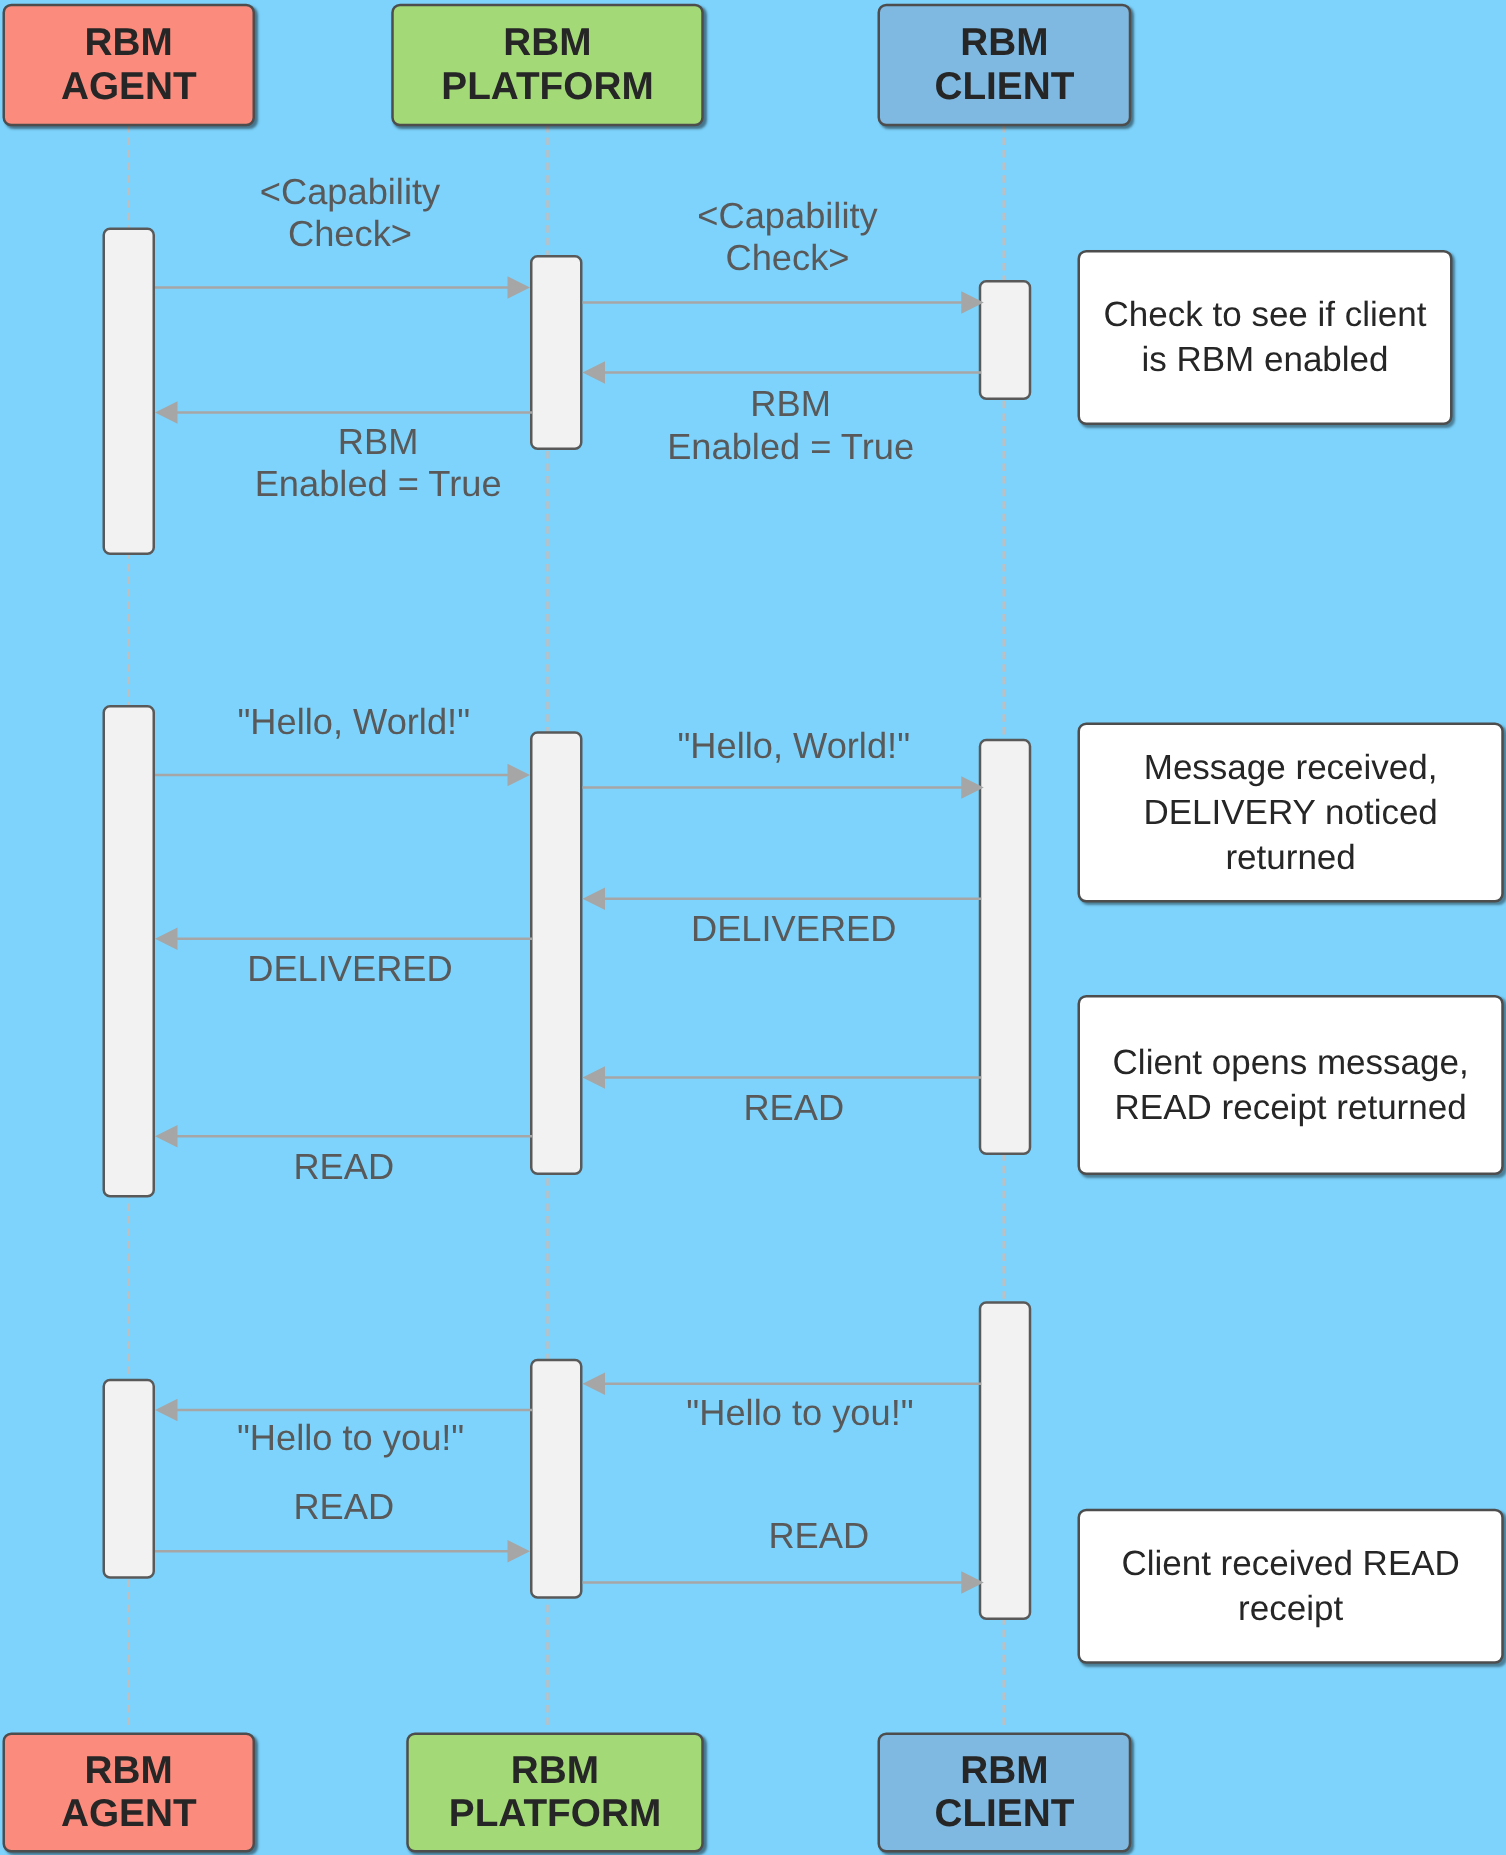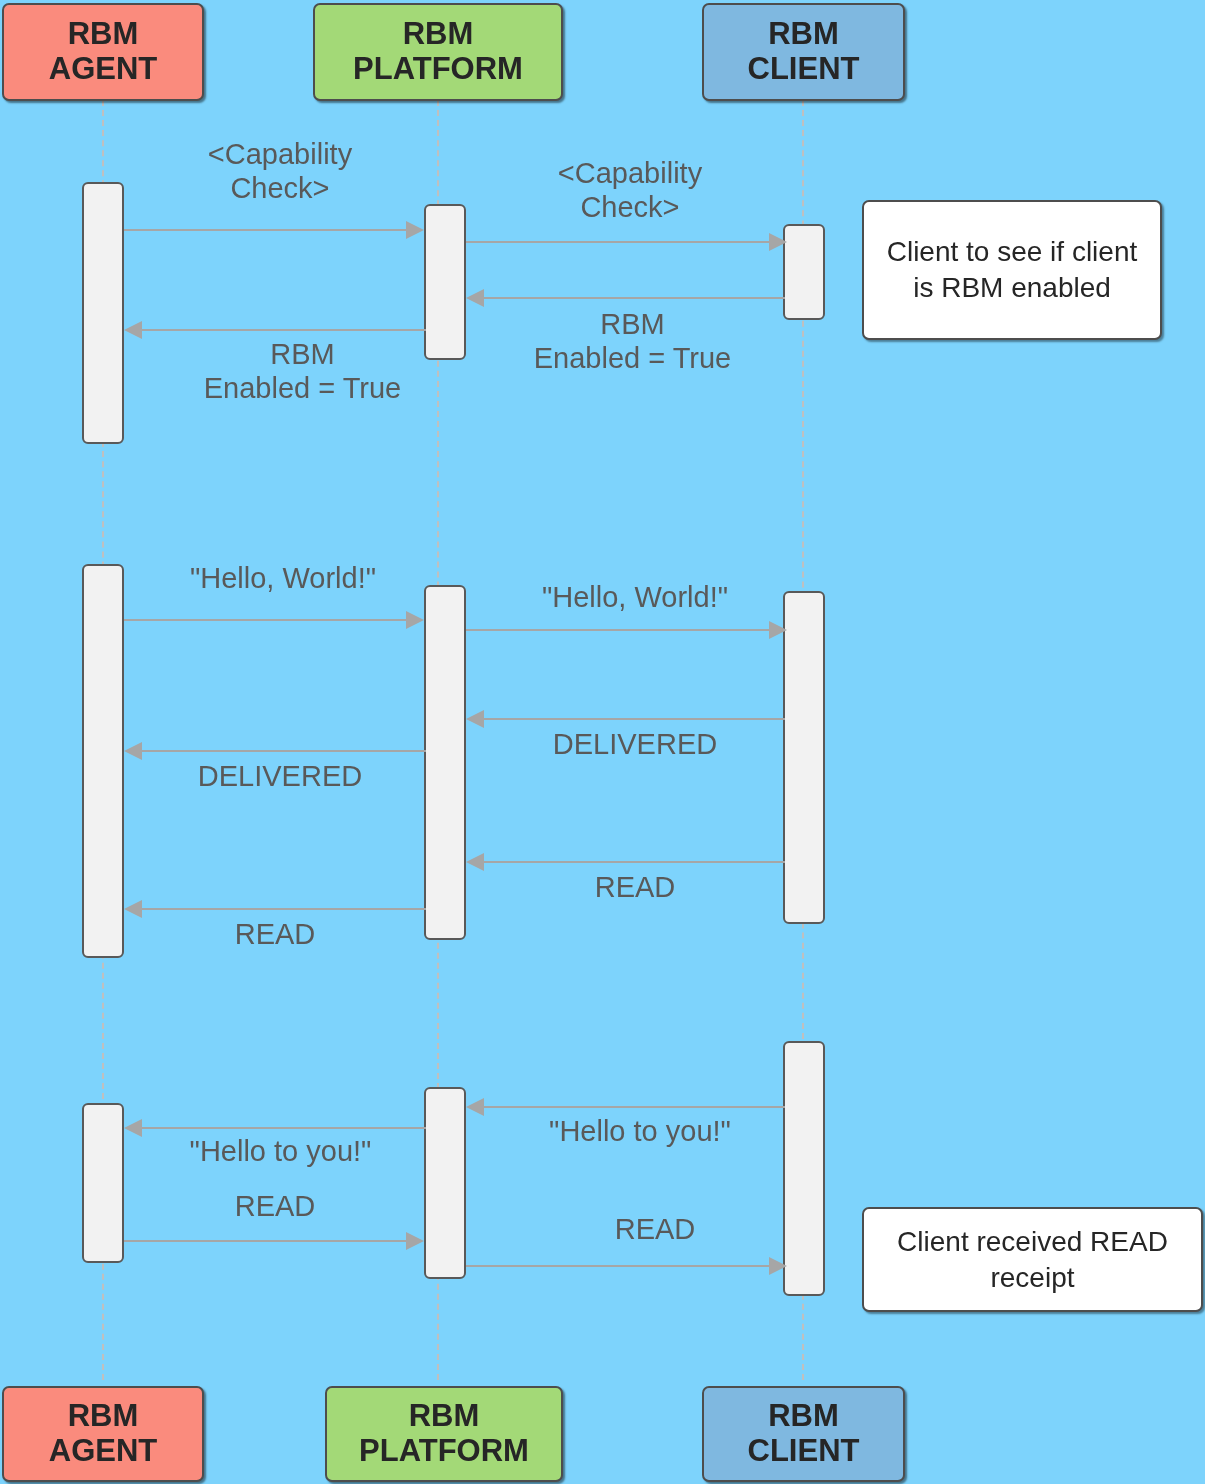--- a/index.html
+++ b/index.html
@@ -145,21 +145,21 @@
   <div class="msg-label" style="left:480px; top:308px; width:305px;">RBM
 Enabled = True</div>
   <div class="msg-line" style="left:480px; top:297px; width:305px;"></div>
   <div class="arrow-head arrow-left" style="left:466px; top:289px;"></div>
 
   <div class="msg-label" style="left:130px; top:338px; width:345px;">RBM
 Enabled = True</div>
   <div class="msg-line" style="left:138px; top:329px; width:288px;"></div>
   <div class="arrow-head arrow-left" style="left:124px; top:321px;"></div>
 
-  <div class="note" style="left:862px; top:200px; width:300px; height:140px;">Client to see if client is RBM enabled</div>
+  <div class="note" style="left:862px; top:200px; width:300px; height:140px;">Check to see if client is RBM enabled</div>
 
   <div class="msg-label" style="left:148px; top:562px; width:270px;">"Hello, World!"</div>
   <div class="msg-line" style="left:124px; top:619px; width:290px;"></div>
   <div class="arrow-head arrow-right" style="left:406px; top:611px;"></div>
 
   <div class="msg-label" style="left:500px; top:581px; width:270px;">"Hello, World!"</div>
   <div class="msg-line" style="left:466px; top:629px; width:311px;"></div>
   <div class="arrow-head arrow-right" style="left:769px; top:621px;"></div>
 
   <div class="msg-label" style="left:500px; top:728px; width:270px;">DELIVERED</div>
@@ -171,32 +171,34 @@
   <div class="arrow-head arrow-left" style="left:124px; top:742px;"></div>
 
   <div class="msg-label" style="left:520px; top:871px; width:230px;">READ</div>
   <div class="msg-line" style="left:480px; top:861px; width:305px;"></div>
   <div class="arrow-head arrow-left" style="left:466px; top:853px;"></div>
 
   <div class="msg-label" style="left:160px; top:918px; width:230px;">READ</div>
   <div class="msg-line" style="left:138px; top:908px; width:288px;"></div>
   <div class="arrow-head arrow-left" style="left:124px; top:900px;"></div>
 
+  <div class="note" style="left:862px; top:578px; width:341px; height:144px;">Message received, DELIVERY noticed returned</div>
+  <div class="note" style="left:862px; top:796px; width:341px; height:144px;">Client opens message, READ receipt returned</div>
 
   <div class="msg-label" style="left:500px; top:1115px; width:280px;">"Hello to you!"</div>
   <div class="msg-line" style="left:480px; top:1106px; width:305px;"></div>
   <div class="arrow-head arrow-left" style="left:466px; top:1098px;"></div>
 
   <div class="msg-label" style="left:138px; top:1135px; width:285px;">"Hello to you!"</div>
   <div class="msg-line" style="left:138px; top:1127px; width:288px;"></div>
   <div class="arrow-head arrow-left" style="left:124px; top:1119px;"></div>
 
   <div class="msg-label" style="left:160px; top:1190px; width:230px;">READ</div>
   <div class="msg-line" style="left:124px; top:1240px; width:290px;"></div>
   <div class="arrow-head arrow-right" style="left:406px; top:1232px;"></div>
 
   <div class="msg-label" style="left:555px; top:1213px; width:200px;">READ</div>
   <div class="msg-line" style="left:466px; top:1265px; width:311px;"></div>
   <div class="arrow-head arrow-right" style="left:769px; top:1257px;"></div>
 
-  <div class="note" style="left:862px; top:1207px; width:341px; height:105px;">Client received READ receipt</div>
+  <div class="note" style="left:862px; top:1207px; width:341px; height:124px;">Client received READ receipt</div>
 
 </div>
 
 </body></html>

